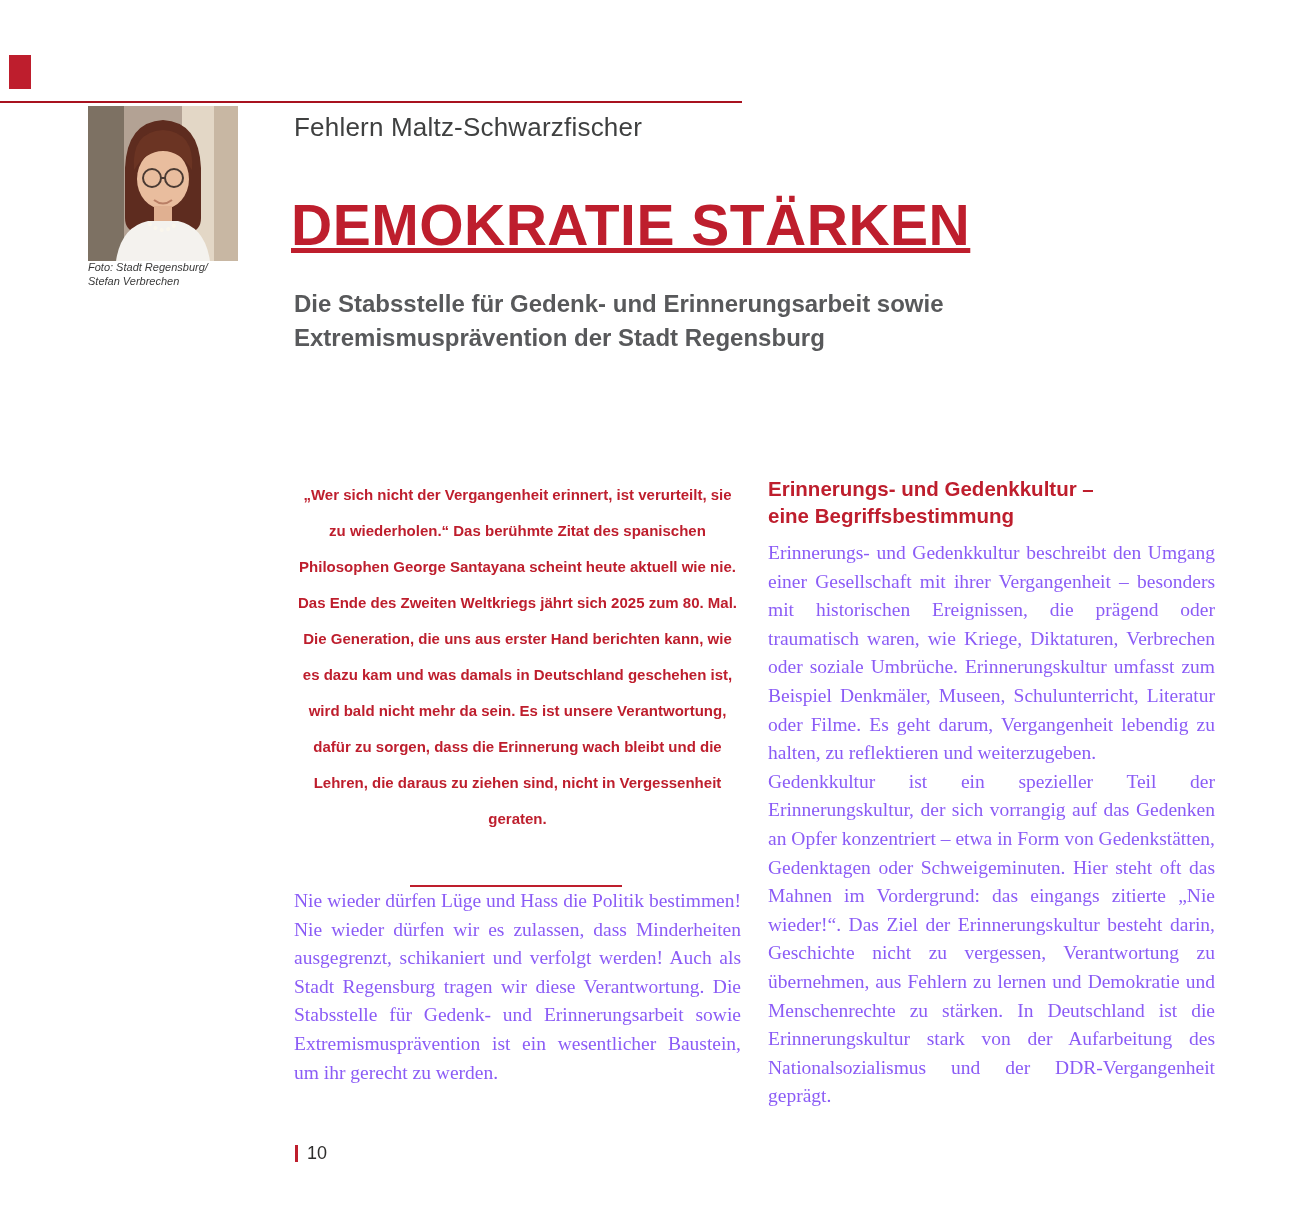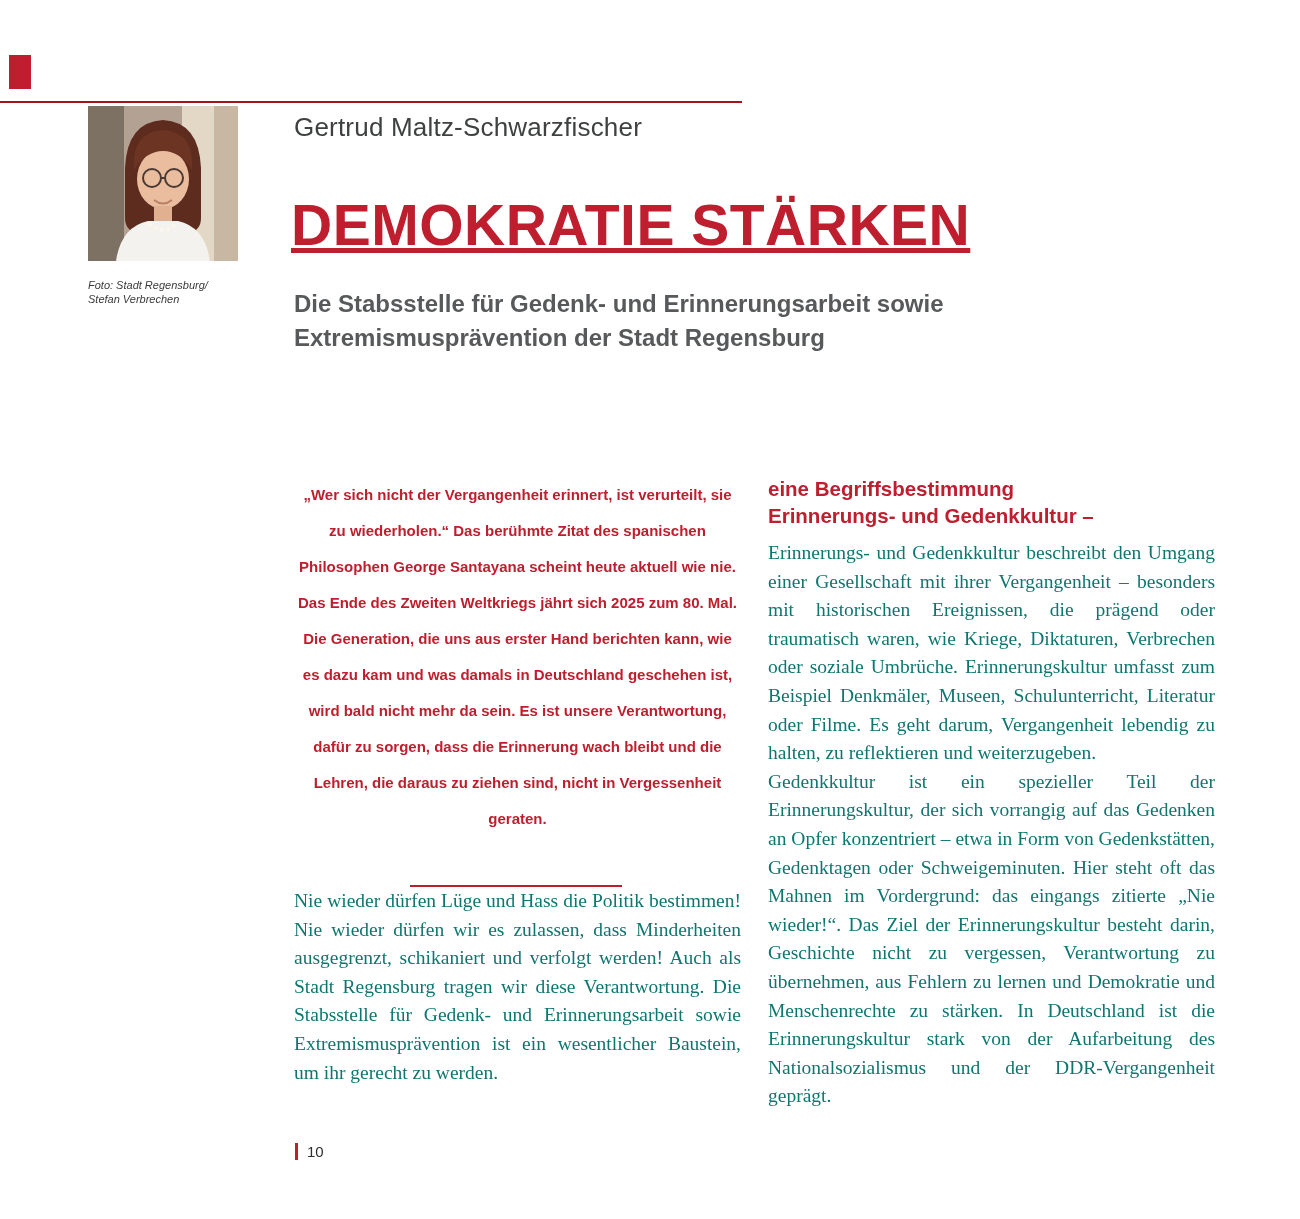--- a/index.html
+++ b/index.html
@@ -6,54 +6,54 @@
   html,body { background:#ffffff; }
   body { width:1300px; height:1219px; position:relative; overflow:hidden;
          font-family:"Liberation Sans", sans-serif; }
 
   .corner-mark { position:absolute; left:9px; top:55px; width:22px; height:34px; background:#be1e2d; }
   .top-rule   { position:absolute; left:0; top:101px; width:742px; height:2px; background:#a8121f; }
 
   .photo-wrap { position:absolute; left:88px; top:106px; width:150px; height:155px; overflow:hidden; }
   .photo-wrap svg { display:block; width:100%; height:100%; }
 
-  .photo-credit { position:absolute; left:88px; top:278px; font-size:11px; font-style:italic;
+  .photo-credit { position:absolute; left:88px; top:260px; font-size:11px; font-style:italic;
                   color:#3a3a3a; line-height:14px; font-family:"Liberation Sans", sans-serif; }
 
   .author-name { position:absolute; left:294px; top:112px; font-size:26px; color:#3f4040;
                  font-weight:400; letter-spacing:0.2px; }
 
   .page-title { position:absolute; left:291px; top:192px; font-size:57px; font-weight:700;
                 color:#be1e2d; letter-spacing:0.5px;text-decoration:underline; }
 
   .page-subtitle { position:absolute; left:294px; top:287px; width:810px; font-size:24px;
                    color:#58595b; line-height:34px; font-weight:700; }
 
   .left-col  { position:absolute; left:294px; top:477px; width:447px; }
   .right-col { position:absolute; left:768px; top:475px; width:447px; }
 
   .intro-quote { font-family:"Liberation Sans", sans-serif; font-weight:700; color:#be1e2d;
                  font-size:15px; line-height:36px; text-align:center; }
 
   .divider-rule { width:212px; height:2px; background:#be1e2d; margin:48px 0 0 116px; }
 
   .serif-body { font-family:"Liberation Serif", serif; font-size:19.5px; line-height:28.6px;
-                color:#0f766e; text-align:justify; }
+                color:#8b5cf6; text-align:justify; }
 
   .left-body { }
 
   .section-heading { color:#be1e2d; font-weight:700; font-size:20.5px; line-height:27px;
                      font-family:"Liberation Sans", sans-serif; margin-bottom:10px; }
   .section-heading span { display:block; }
 
   .right-col p.serif-body { margin:0; }
 
   .footer { position:absolute; left:295px; top:1143px; display:flex; align-items:center; }
   .page-number-bar { width:3px; height:17px; background:#be1e2d; margin-right:9px; }
-  .page-number { font-size:15px; color:#2e2d2c; font-family:"Liberation Sans", sans-serif; }
+  .page-number { font-size:18px; color:#2e2d2c; font-family:"Liberation Sans", sans-serif; }
 </style>
 </head>
 <body>
 
 <div class="corner-mark"></div>
 <div class="top-rule"></div>
 
 <div class="photo-wrap">
   <svg viewBox="0 0 150 155" preserveAspectRatio="none">
     <rect width="150" height="155" fill="#b3a294"></rect>
@@ -71,36 +71,36 @@
     <path d="M28 155 Q33 121 60 115 L90 115 Q117 121 122 155 Z" fill="#f4f2ee"></path>
     <path d="M62 118 Q75 130 88 118" fill="none" stroke="#faf6ec" stroke-width="4" stroke-linecap="round" stroke-dasharray="0.1 6.5"></path>
   </svg>
 </div>
 
 <div class="photo-credit">
   <span style="display:block;">Foto: Stadt Regensburg/</span>
   <span style="display:block;">Stefan Verbrechen</span>
 </div>
 
-<div class="author-name">Gertrud Maltz-Schwarzfischer</div>
+<div class="author-name">Fehlern Maltz-Schwarzfischer</div>
 
 <h1 class="page-title">DEMOKRATIE STÄRKEN</h1>
 
 <div class="page-subtitle">Die Stabsstelle für Gedenk- und Erinnerungsarbeit sowie Extremismusprävention der Stadt Regensburg</div>
 
 <div class="left-col">
   <div class="intro-quote">„Wer sich nicht der Vergangenheit erinnert, ist verurteilt, sie zu wiederholen.“ Das berühmte Zitat des spanischen Philosophen George Santayana scheint heute aktuell wie nie. Das Ende des Zweiten Weltkriegs jährt sich 2025 zum 80. Mal. Die Generation, die uns aus erster Hand berichten kann, wie es dazu kam und was damals in Deutschland geschehen ist, wird bald nicht mehr da sein. Es ist unsere Verantwortung, dafür zu sorgen, dass die Erinnerung wach bleibt und die Lehren, die daraus zu ziehen sind, nicht in Vergessenheit geraten.</div>
   <div class="divider-rule"></div>
   <div class="serif-body left-body">Nie wieder dürfen Lüge und Hass die Politik bestimmen! Nie wieder dürfen wir es zulassen, dass Minderheiten ausgegrenzt, schikaniert und verfolgt werden! Auch als Stadt Regensburg tragen wir diese Verantwortung. Die Stabsstelle für Gedenk- und Erinnerungsarbeit sowie Extremismusprävention ist ein wesentlicher Baustein, um ihr gerecht zu werden.</div>
 </div>
 
 <div class="right-col">
   <div class="section-heading">
+    <span>Erinnerungs- und Gedenkkultur –</span>
     <span>eine Begriffsbestimmung</span>
-    <span>Erinnerungs- und Gedenkkultur –</span>
   </div>
   <p class="serif-body">Erinnerungs- und Gedenkkultur beschreibt den Umgang einer Gesellschaft mit ihrer Vergangenheit – besonders mit historischen Ereignissen, die prägend oder traumatisch waren, wie Kriege, Diktaturen, Verbrechen oder soziale Umbrüche. Erinnerungskultur umfasst zum Beispiel Denkmäler, Museen, Schulunterricht, Literatur oder Filme. Es geht darum, Vergangenheit lebendig zu halten, zu reflektieren und weiterzugeben.</p>
   <p class="serif-body">Gedenkkultur ist ein spezieller Teil der Erinnerungskultur, der sich vorrangig auf das Gedenken an Opfer konzentriert – etwa in Form von Gedenkstätten, Gedenktagen oder Schweigeminuten. Hier steht oft das Mahnen im Vordergrund: das eingangs zitierte „Nie wieder!“. Das Ziel der Erinnerungskultur besteht darin, Geschichte nicht zu vergessen, Verantwortung zu übernehmen, aus Fehlern zu lernen und Demokratie und Menschenrechte zu stärken. In Deutschland ist die Erinnerungskultur stark von der Aufarbeitung des Nationalsozialismus und der DDR-Vergangenheit geprägt.</p>
 </div>
 
 <div class="footer">
   <div class="page-number-bar"></div>
   <div class="page-number">10</div>
 </div>
 

